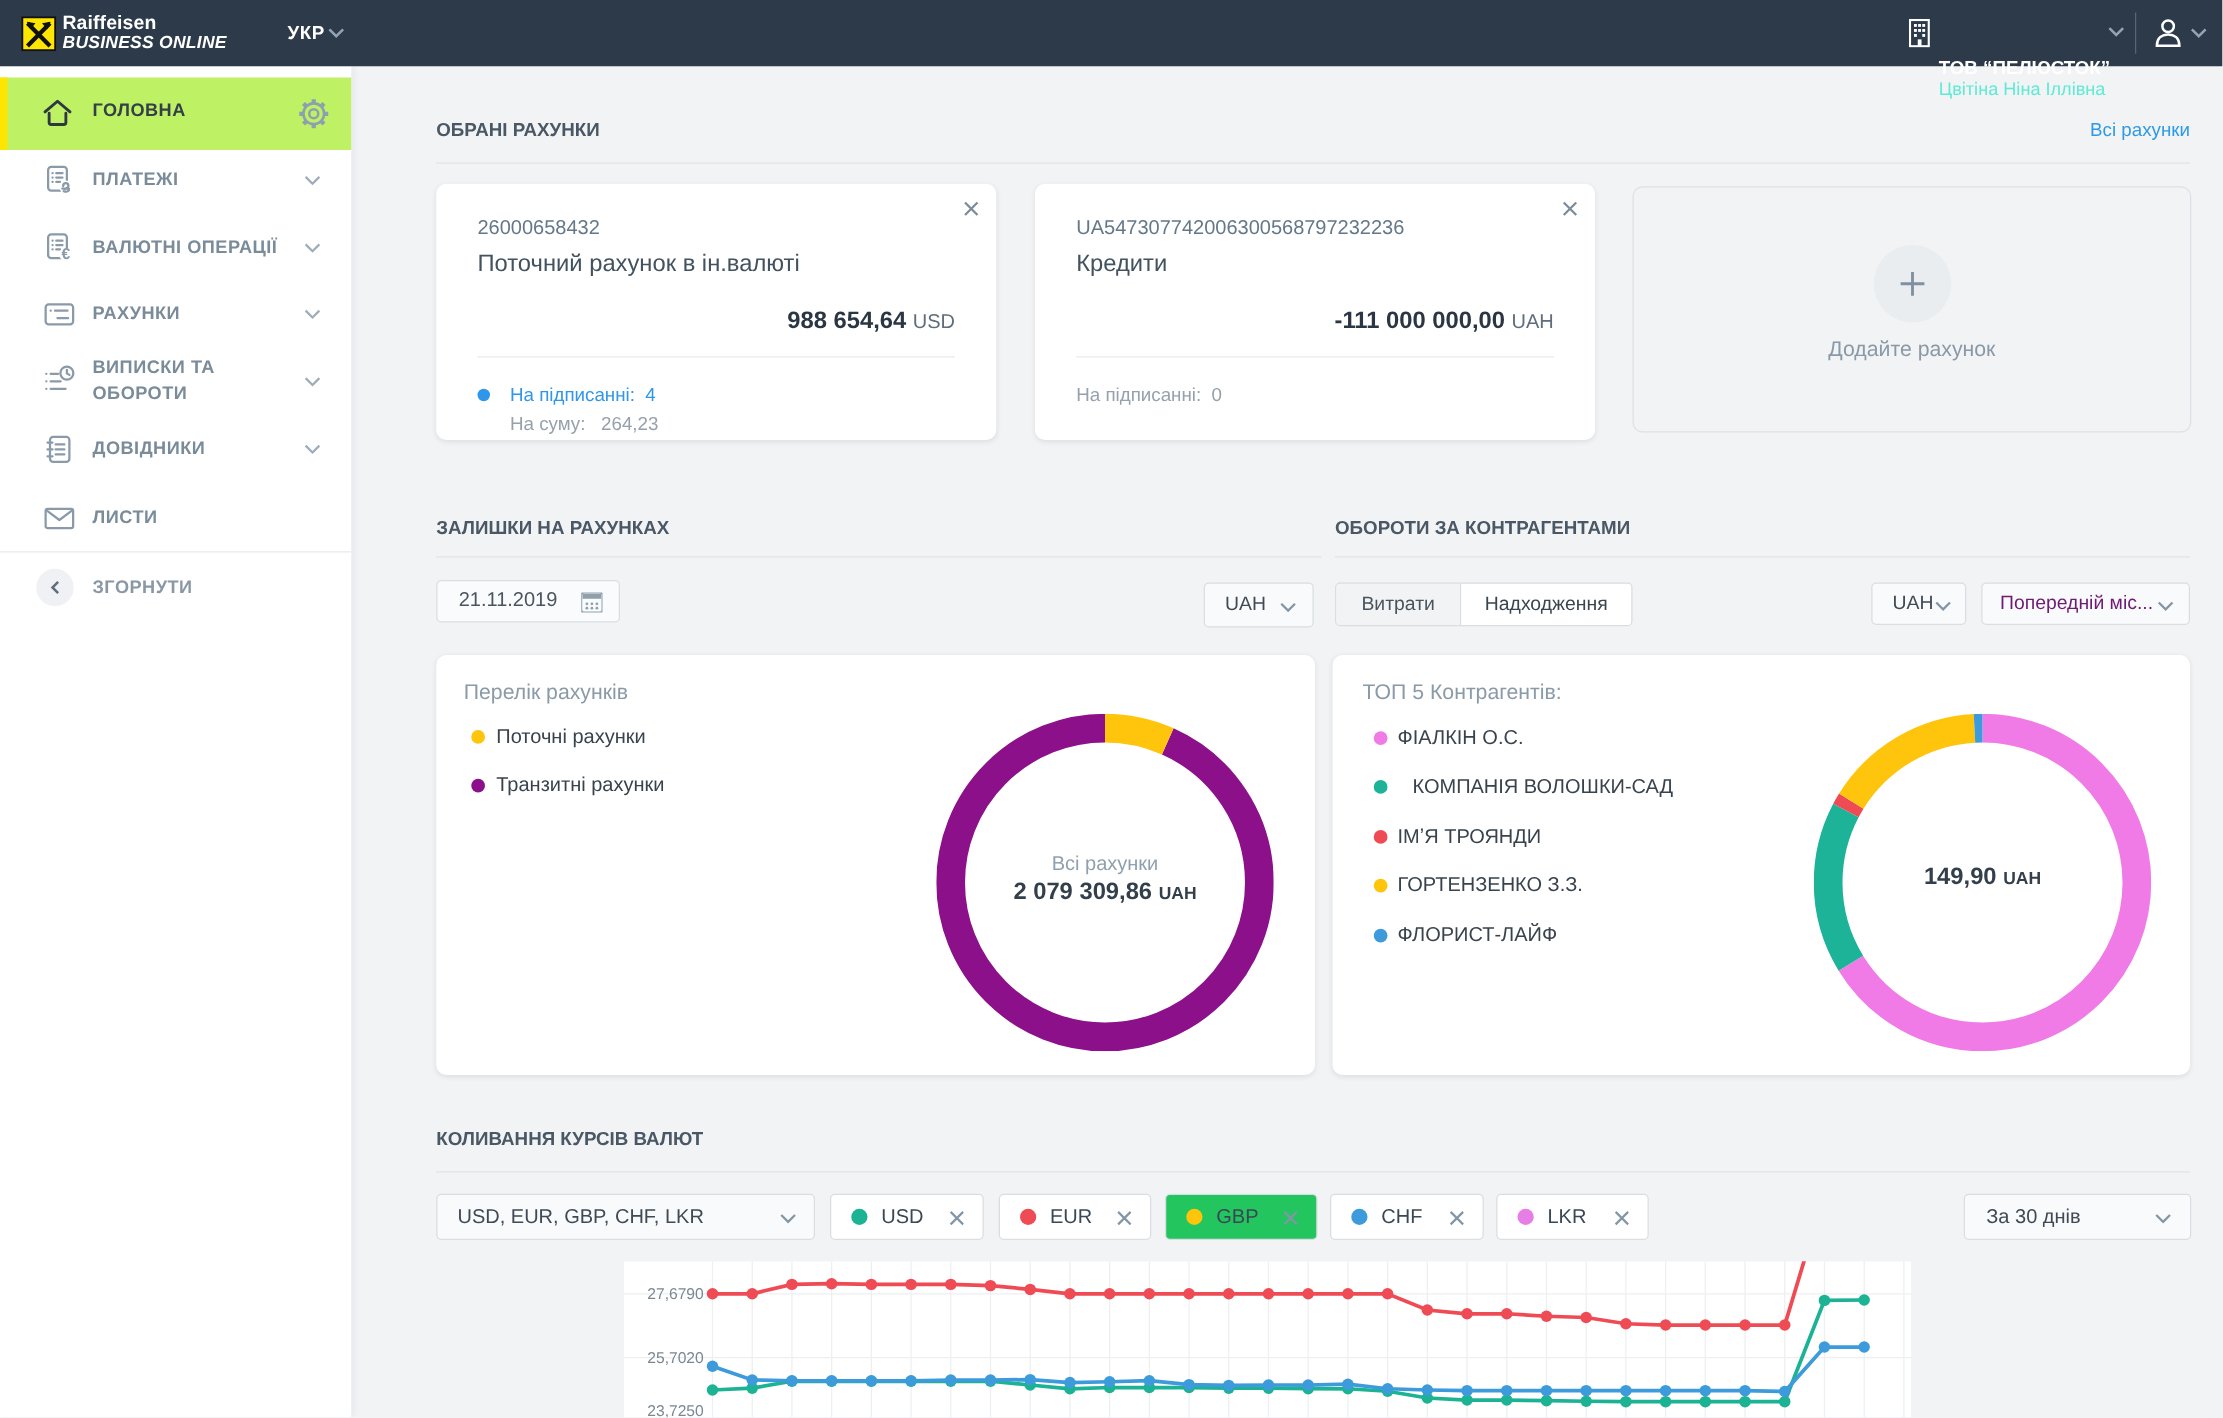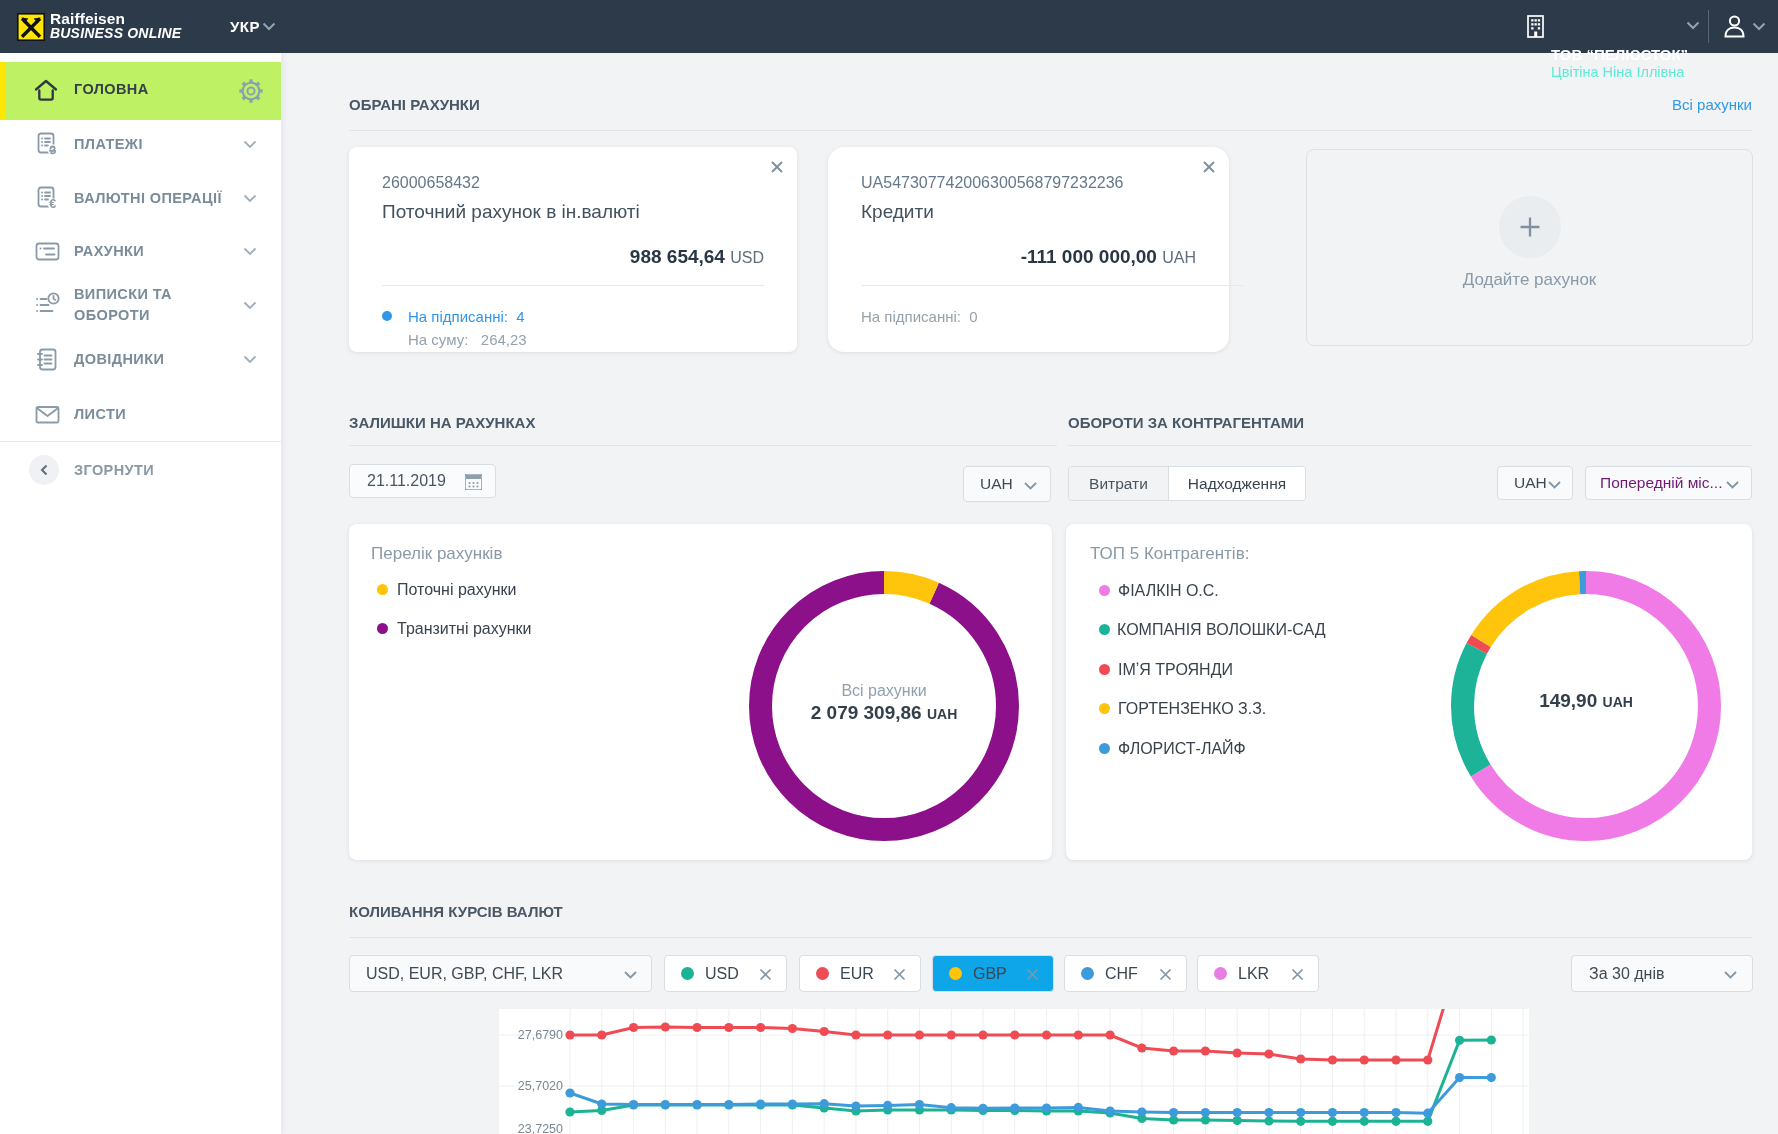--- a/index.html
+++ b/index.html
@@ -219,21 +219,21 @@
     </svg>
   <div class="abs" style="left:33px;top:27px;font-size:16px;color:#64788A;">26000658432</div>
   <div class="abs" style="left:33px;top:54px;font-size:19px;color:#42525F;">Поточний рахунок в ін.валюті</div>
   <div class="abs" style="right:33px;top:99px;font-size:19px;font-weight:bold;color:#2A3644;">988 654,64 <span style="font-size:16px;font-weight:normal;color:#5F6E7C;">USD</span></div>
   <div class="hr" style="left:33px;top:138px;width:382px;background:#E6E9EC;"></div>
   <div class="dot" style="left:33px;top:164px;width:10px;height:10px;background:#2F96EA;"></div>
   <div class="abs" style="left:59px;top:161px;font-size:15px;color:#2F96EA;">На підписанні:&nbsp; 4</div>
   <div class="abs" style="left:59px;top:184px;font-size:15px;color:#95A1AC;">На суму: &nbsp;&nbsp;264,23</div>
 </div>
 
-<div class="card" style="left:828px;top:147px;width:401px;height:205px;border-radius:16px;">
+<div class="card" style="left:828px;top:147px;width:448px;height:205px;">
   <svg class="x-close" style="right:13px;top:13px;" width="14" height="14" viewBox="0 0 14 14">
       <path d="M2 2 L12 12 M12 2 L2 12" stroke="#7C8C9A" stroke-width="1.8"></path>
     </svg>
   <div class="abs" style="left:33px;top:27px;font-size:16px;color:#64788A;">UA547307742006300568797232236</div>
   <div class="abs" style="left:33px;top:54px;font-size:19px;color:#42525F;">Кредити</div>
   <div class="abs" style="right:33px;top:99px;font-size:19px;font-weight:bold;color:#2A3644;">-111 000 000,00 <span style="font-size:16px;font-weight:normal;color:#5F6E7C;">UAH</span></div>
   <div class="hr" style="left:33px;top:138px;width:382px;background:#E6E9EC;"></div>
   <div class="abs" style="left:33px;top:161px;font-size:15px;color:#95A1AC;">На підписанні:&nbsp; 0</div>
 </div>
 
@@ -303,21 +303,21 @@
     <text x="135" y="125" text-anchor="middle" font-size="16" fill="#90A0AE">Всі рахунки</text>
     <text x="135" y="148" text-anchor="middle" font-size="19" font-weight="bold" fill="#333F4B">2 079 309,86 <tspan font-size="14">UAH</tspan></text>
   </svg>
 </div>
 
 <div class="card" style="left:1066px;top:524px;width:686px;height:336px;">
   <div class="graytitle" style="left:24px;top:20px;">ТОП 5 Контрагентів:</div>
   <div class="dot" style="left:33px;top:61px;width:11px;height:11px;background:#F07BE6;"></div>
   <div class="leglbl" style="left:52px;top:58px;">ФІАЛКІН О.С.</div>
   <div class="dot" style="left:33px;top:100px;width:11px;height:11px;background:#1CB399;"></div>
-  <div class="leglbl" style="left:51px;top:97px;">КОМПАНІЯ ВОЛОШКИ-САД</div>
+  <div class="leglbl" style="left:64px;top:97px;">КОМПАНІЯ ВОЛОШКИ-САД</div>
   <div class="dot" style="left:33px;top:140px;width:11px;height:11px;background:#EF4B55;"></div>
   <div class="leglbl" style="left:52px;top:137px;">ІМʼЯ ТРОЯНДИ</div>
   <div class="dot" style="left:33px;top:179px;width:11px;height:11px;background:#FFC40C;"></div>
   <div class="leglbl" style="left:52px;top:176px;">ГОРТЕНЗЕНКО З.З.</div>
   <div class="dot" style="left:33px;top:219px;width:11px;height:11px;background:#3E9BDB;"></div>
   <div class="leglbl" style="left:52px;top:216px;">ФЛОРИСТ-ЛАЙФ</div>
   <svg class="abs" style="left:385px;top:47px;" width="270" height="270" viewBox="0 0 270 270">
     <g transform="rotate(-90 135 135)">
       <circle cx="135" cy="135" r="123.5" fill="none" stroke="#F07BE6" stroke-width="23" pathLength="360" stroke-dasharray="238.5 121.5"></circle>
       <circle cx="135" cy="135" r="123.5" fill="none" stroke="#1CB399" stroke-width="23" pathLength="360" stroke-dasharray="59.3 300.7" stroke-dashoffset="-238.5"></circle>
@@ -346,21 +346,21 @@
       <path d="M1.5 1.5 L11.5 11.5 M11.5 1.5 L1.5 11.5" stroke="#8296A6" stroke-width="1.7"></path>
     </svg>
 </div>
 <div class="selbox chip" style="left:799px;top:955px;width:122px;height:37px;background:#fff;">
   <span class="dot" style="position:static;margin-left:16px;width:13px;height:13px;background:#EF4B55;display:inline-block;"></span>
   <span style="margin-left:11px;font-size:16px;color:#3A4754;">EUR</span>
   <svg style="position:absolute;right:14px;top:12px;" width="13" height="13" viewBox="0 0 13 13">
       <path d="M1.5 1.5 L11.5 11.5 M11.5 1.5 L1.5 11.5" stroke="#8296A6" stroke-width="1.7"></path>
     </svg>
 </div>
-<div class="selbox chip" style="left:932px;top:955px;width:122px;height:37px;background:#0ea5e9;">
+<div class="selbox chip" style="left:932px;top:955px;width:122px;height:37px;background:#22c55e;">
   <span class="dot" style="position:static;margin-left:16px;width:13px;height:13px;background:#FFC40C;display:inline-block;"></span>
   <span style="margin-left:11px;font-size:16px;color:#3A4754;">GBP</span>
   <svg style="position:absolute;right:14px;top:12px;" width="13" height="13" viewBox="0 0 13 13">
       <path d="M1.5 1.5 L11.5 11.5 M11.5 1.5 L1.5 11.5" stroke="#8296A6" stroke-width="1.7"></path>
     </svg>
 </div>
 <div class="selbox chip" style="left:1064px;top:955px;width:123px;height:37px;background:#fff;">
   <span class="dot" style="position:static;margin-left:16px;width:13px;height:13px;background:#3E9BDB;display:inline-block;"></span>
   <span style="margin-left:11px;font-size:16px;color:#3A4754;">CHF</span>
   <svg style="position:absolute;right:14px;top:12px;" width="13" height="13" viewBox="0 0 13 13">

